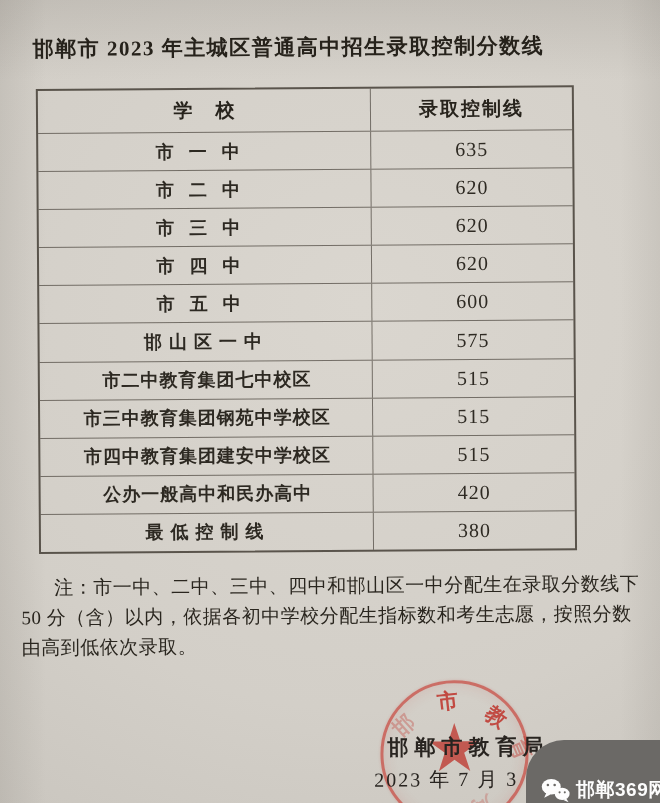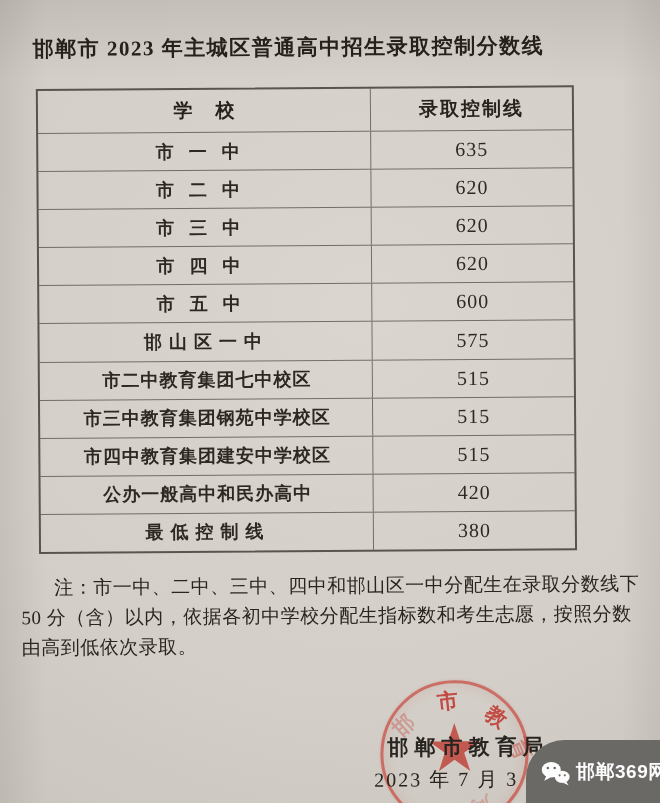--- a/index.html
+++ b/index.html
@@ -66,21 +66,21 @@
     color:#282420;z-index:2;
   }
   .date{
     position:absolute;top:767px;left:458px;transform:translateX(-50%);
     font-size:20px;font-weight:500;letter-spacing:2px;white-space:nowrap;
     color:#282420;z-index:2;
   }
   
   .wm-corner{
     position:absolute;right:0;bottom:0;width:134px;height:63px;
-    border-top-left-radius:38px;display:flex;align-items:center;
+    border-top-left-radius:38px;display:flex;align-items:flex-end;
     padding-left:14px;box-sizing:border-box;z-index:3;
   }
   .wm-icon{flex:0 0 auto;margin-right:5px;margin-top:2px;}
   .wm-text{font-size:19px;font-weight:bold;letter-spacing:.5px;white-space:nowrap;
     font-family:"Liberation Sans","DejaVu Sans",sans-serif;}
 </style>
 </head>
 <body>
 
 <div class="photo">

